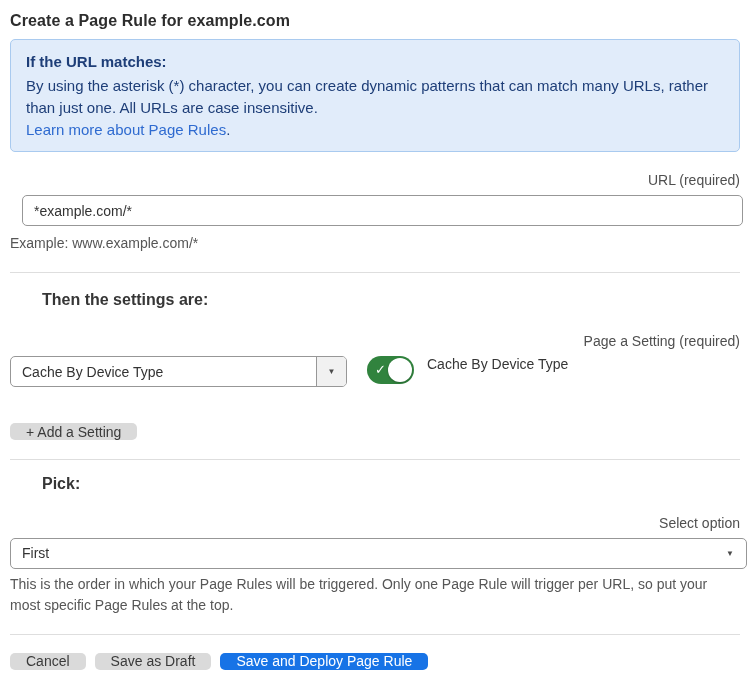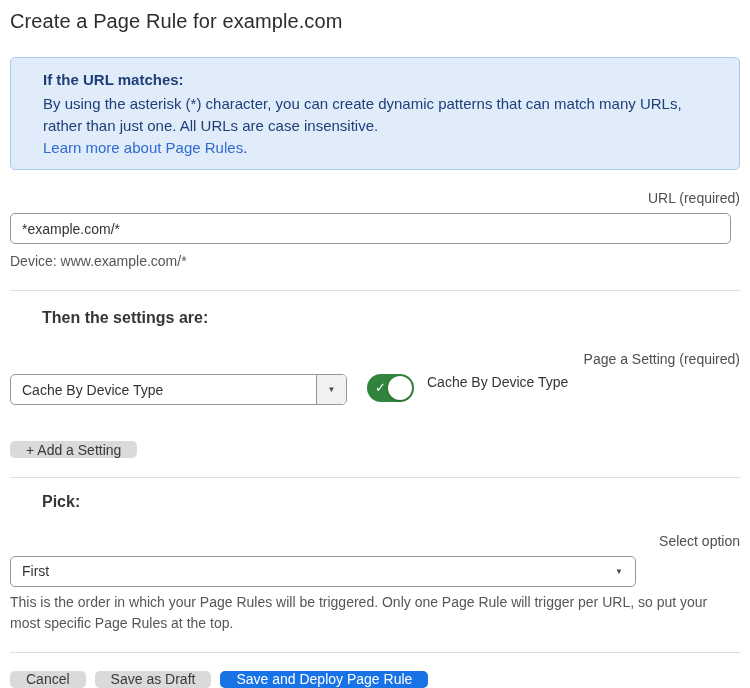--- a/index.html
+++ b/index.html
@@ -13,30 +13,30 @@
   * { box-sizing: border-box; margin: 0; padding: 0; }
   html, body {
     width: 750px; height: 688px; overflow: hidden;
     background: #ffffff;
     font-family: "Liberation Sans", "DejaVu Sans", sans-serif;
     color: #363636;
   }
   .page { padding: 8px 10px 0 10px; width: 750px; }
 
   h1.page-title {
-    font-size: 20px; font-weight: 400; color: #2D2D2D;
+    font-size: 16px; font-weight: 700; color: #2D2D2D;
     line-height: 26px; letter-spacing: 0.1px;
   }
 
   .info-box {
-    margin-top: 23px;
+    margin-top: 5px;
     background: var(--info-bg);
     border: 1px solid var(--info-border);
     border-radius: 5px;
-    padding: 11px 15px 10px 32px;
+    padding: 11px 15px 10px 15px;
     color: var(--info-text);
     font-size: 15px;
     line-height: 22px;
   }
   .info-heading { font-weight: 700; }
   .info-body { margin-top: 2px; }
   .info-link-line a {
     color: var(--link);
     cursor: pointer;
   }
@@ -49,20 +49,21 @@
     display: block;
     margin-top: 7px;
     width: 721px; height: 31px;
     border: 1px solid #979797;
     border-radius: 5px;
     padding: 0 11px;
     font-family: inherit;
     font-size: 14px; color: #333333;
     background: #ffffff;
     outline: none;
+    margin-left: 12px;
   }
   .helper-text {
     margin-top: 7px;
     font-size: 14px; color: #565656;
     line-height: 21px;
   }
 
   hr.divider {
     border: none;
     border-top: 1px solid #DEDEDE;
@@ -142,21 +143,21 @@
   .btn-primary { background: var(--primary-button); color: #ffffff; }
 
   .add-setting-btn { margin-top: 36px; }
 
   .order-heading { margin-top: 15px; }
   .order-select-label { margin-top: 22px; }
 
   .full-select {
     margin-top: 7px;
     position: relative;
-    width: 626px; height: 31px;
+    width: 737px; height: 31px;
     border: 1px solid #979797;
     border-radius: 5px;
     background: #ffffff;
     display: flex; align-items: center;
     padding-left: 11px;
     font-size: 14px; color: #333333;
     cursor: pointer;
   }
   .full-select .select-caret {
     position: absolute; right: 12px; top: 50%;
@@ -179,21 +180,21 @@
   <h1 class="page-title">Create a Page Rule for example.com</h1>
 
   <div class="info-box">
     <div class="info-heading">If the URL matches:</div>
     <div class="info-body">By using the asterisk (*) character, you can create dynamic patterns that can match many URLs, rather than just one. All URLs are case insensitive.</div>
     <div class="info-link-line"><a>Learn more about Page Rules</a><span>.</span></div>
   </div>
 
   <div class="field-label">URL (required)</div>
   <input class="text-input" type="text" value="*example.com/*" style="">
-  <div class="helper-text">Device: www.example.com/*</div>
+  <div class="helper-text">Example: www.example.com/*</div>
 
   <hr class="divider">
 
   <div class="section-heading">Then the settings are:</div>
 
   <div class="field-label picker-label">Page a Setting (required)</div>
   <div class="setting-row">
     <div class="custom-select">
       <div class="select-value">Cache By Device Type</div>
       <div class="select-caret-btn">

